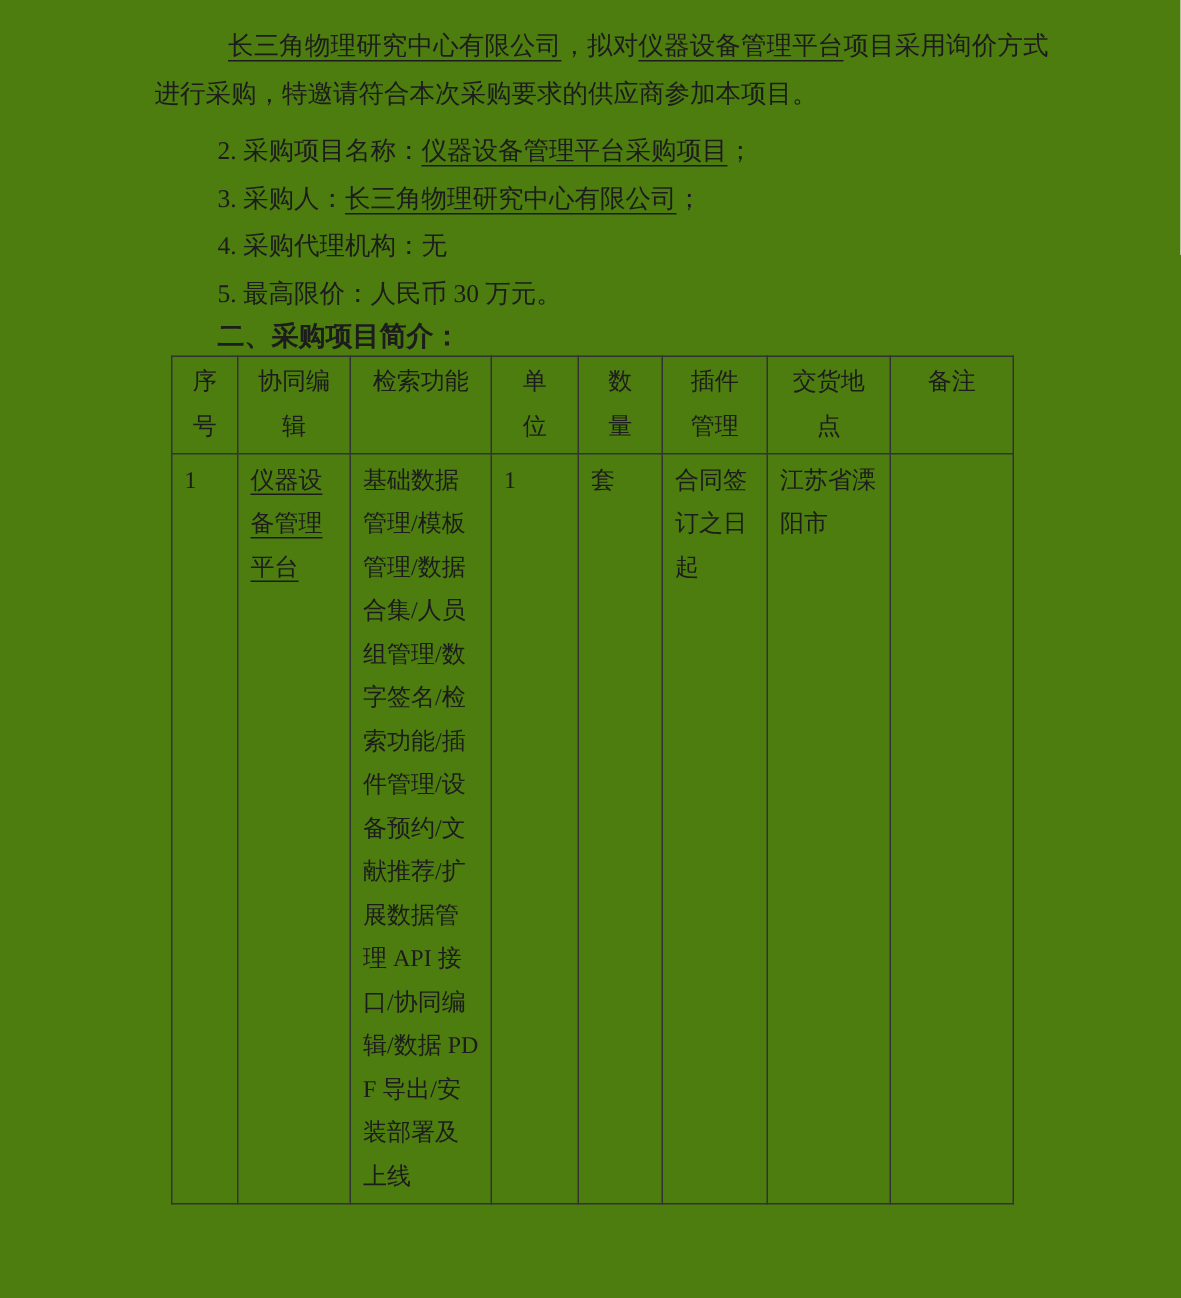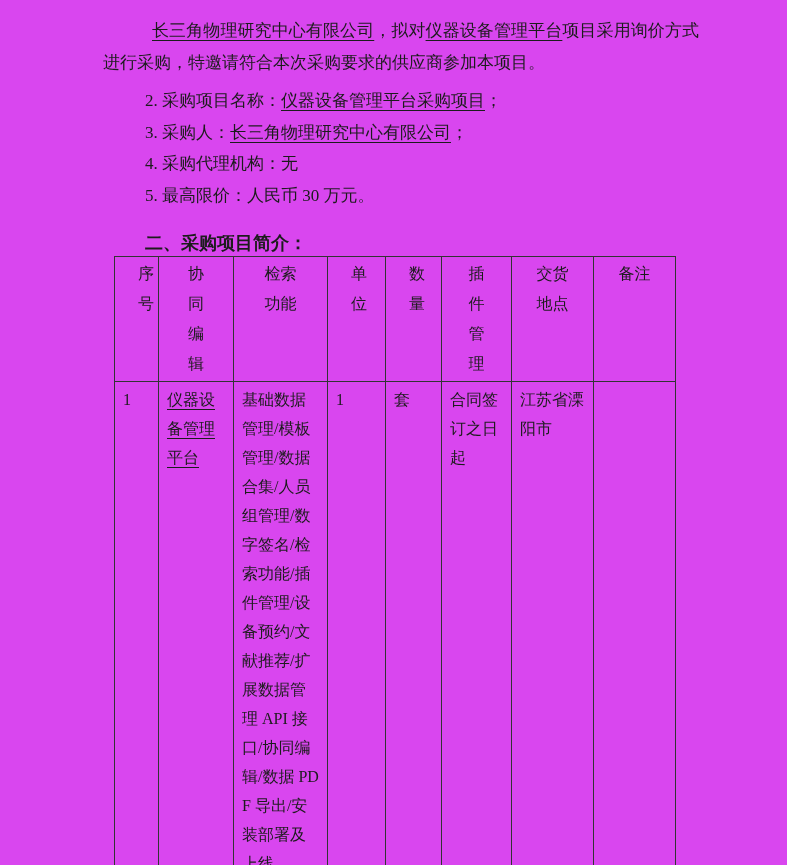--- a/index.html
+++ b/index.html
@@ -1,20 +1,20 @@
 <!DOCTYPE html>
 <html><head>
 <meta charset="utf-8">
 <style>
   html, body { margin: 0; padding: 0; background: #ffffff; }
   .page {
     position: relative;
     width: 787px;
     height: 865px;
-    background: #d946ef;
+    background: #4d7c0f;
     color: #1c1c1c;
     font-family: "Liberation Serif", "DejaVu Serif", serif;
     box-sizing: border-box;
     padding: 15px 88px 0 103px;
     overflow: hidden;
   }
   .intro {
     margin: 0;
     font-size: 17px;
     line-height: 32px;
@@ -28,21 +28,21 @@
     text-decoration-thickness: 1px;
     text-underline-offset: 4px;
   }
   .sec-heading {
     margin: 0 0 0 42px;
     font-size: 18px;
     font-weight: bold;
     line-height: 26px;
   }
   .heading-1 { margin-top: 1px; }
-  .heading-2 { margin-top: 19px; font-family: Liberation Serif, serif; }
+  .heading-2 { margin-top: 0; font-family: Liberation Serif, serif; }
   .items { margin: 6px 0 0 42px; }
   .item {
     margin: 0;
     font-size: 17px;
     line-height: 31.5px;
     white-space: nowrap;
   }
   table.spec {
     border-collapse: collapse;
     table-layout: fixed;
@@ -53,21 +53,21 @@
   }
   table.spec th, table.spec td {
     border: 1px solid #333333;
     box-sizing: border-box;
     overflow: hidden;
   }
   table.spec th {
     font-weight: normal;
     vertical-align: top;
     line-height: 30px;
-    padding: 2px 23px;
+    padding: 2px 13px;
     height: 64px;
     word-break: break-all;
   }
   table.spec td {
     vertical-align: top;
     text-align: left;
     line-height: 29px;
     padding: 3px 8px;
     word-break: break-all;
   }

